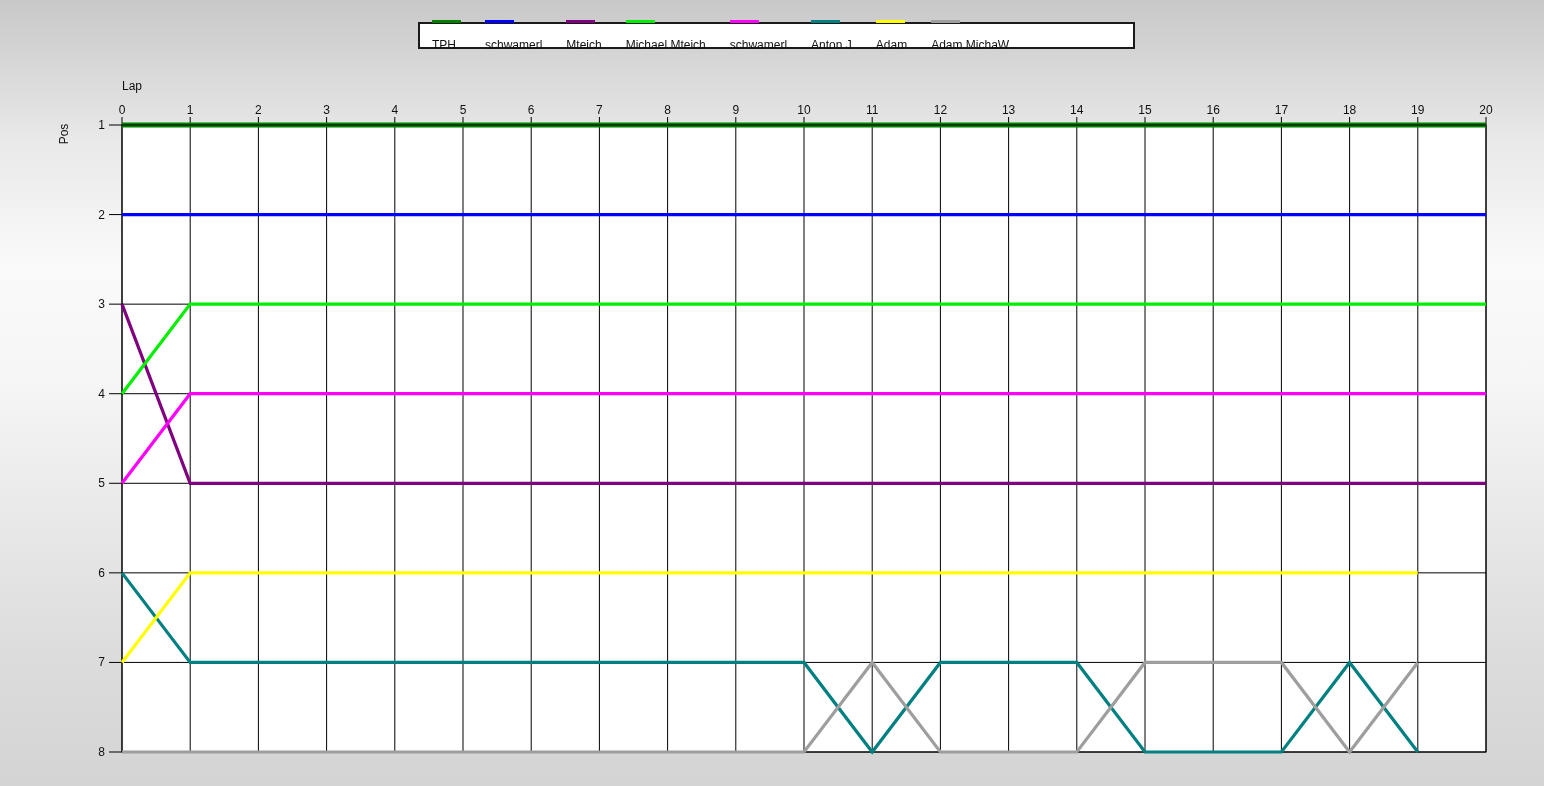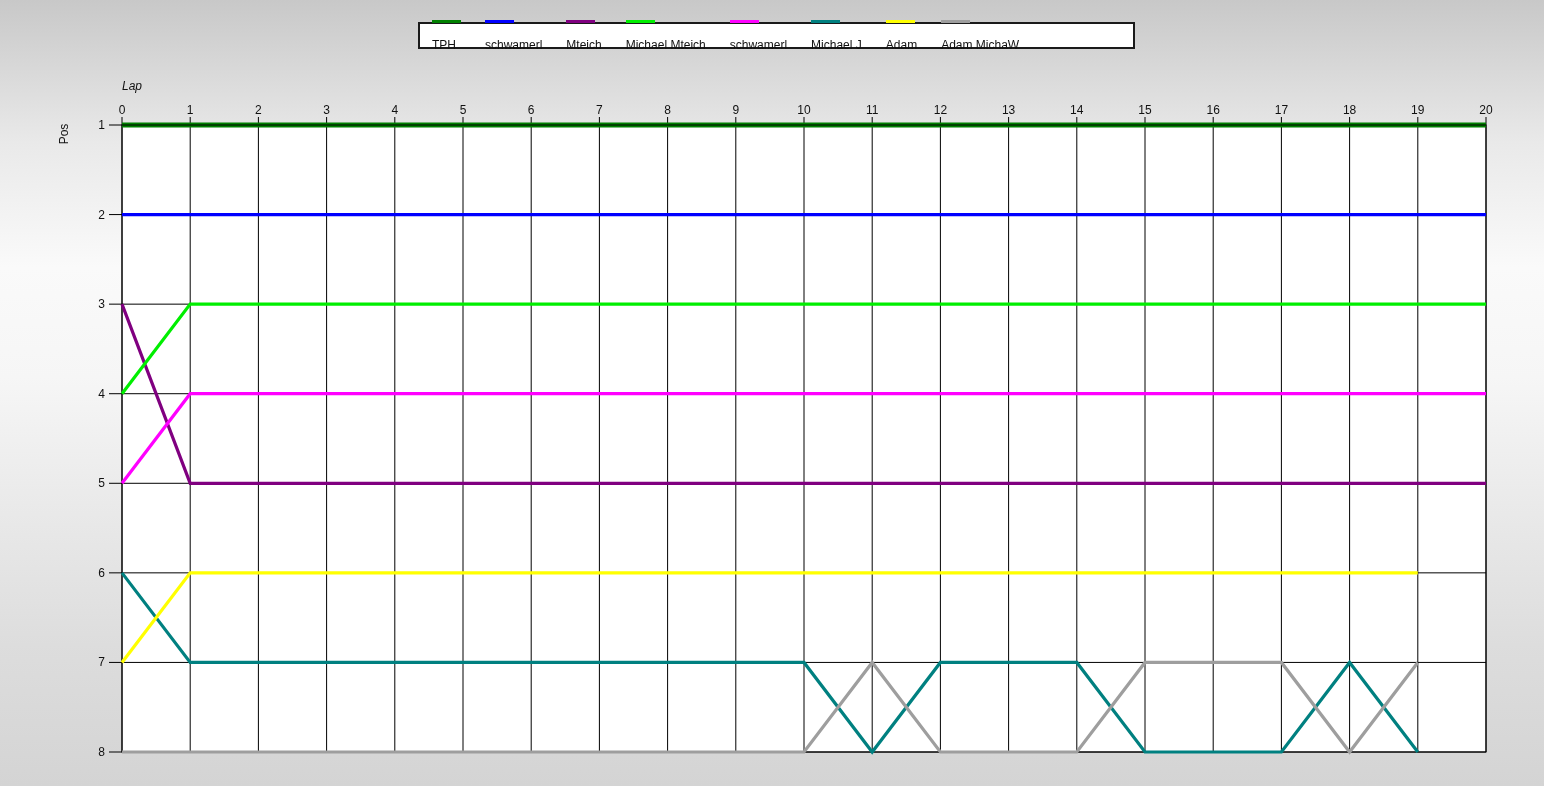--- a/index.html
+++ b/index.html
@@ -14,21 +14,21 @@
     position:absolute;left:418px;top:22px;width:717px;height:27px;
     box-sizing:border-box;
     background:#fff;border:2px solid #1a1a1a;
     display:flex;align-items:center;gap:24px;padding:0 12px;
   }
   .legend-item{display:flex;align-items:flex-start;gap:16px;white-space:nowrap;flex-direction:column;}
   .legend-swatch{width:29px;height:3px;flex:0 0 auto;}
   .legend-label{font-size:12px;line-height:1;}
   #chart-svg{position:absolute;left:0;top:0;}
   .axis-title{position:absolute;font-size:12px;}
-  #xaxis-title{left:122px;top:79px;font-style:italic;}
+  #xaxis-title{left:122px;top:79px;}
   #yaxis-title{left:64px;top:134px;transform:translate(-50%,-50%) rotate(-90deg);transform-origin:center;}
 </style>
 </head>
 <body>
 
 <div id="legend">
     <div class="legend-item">
       <span class="legend-swatch" style="background: rgb(0, 128, 0);"></span>
       <span class="legend-label">TPH</span>
     </div>
@@ -43,21 +43,21 @@
     <div class="legend-item">
       <span class="legend-swatch" style="background: rgb(0, 238, 0);"></span>
       <span class="legend-label">Michael Mteich</span>
     </div>
     <div class="legend-item">
       <span class="legend-swatch" style="background: rgb(255, 0, 255);"></span>
       <span class="legend-label">schwamerl</span>
     </div>
     <div class="legend-item">
       <span class="legend-swatch" style="background: rgb(0, 128, 128);"></span>
-      <span class="legend-label">Michael J</span>
+      <span class="legend-label">Anton J</span>
     </div>
     <div class="legend-item">
       <span class="legend-swatch" style="background: rgb(255, 255, 0);"></span>
       <span class="legend-label">Adam</span>
     </div>
     <div class="legend-item">
       <span class="legend-swatch" style="background: rgb(158, 158, 158);"></span>
       <span class="legend-label">Adam MichaW</span>
     </div>
   </div>

